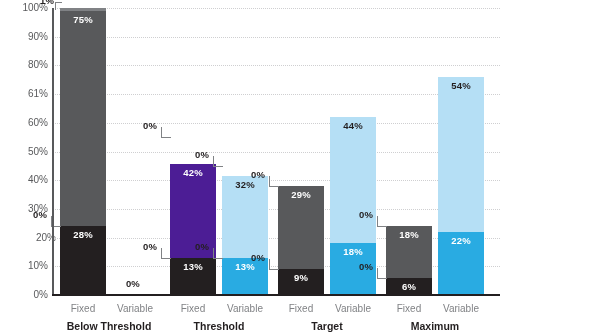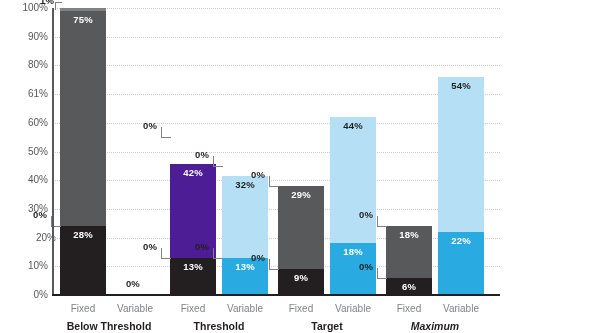--- a/index.html
+++ b/index.html
@@ -293,17 +293,17 @@
       <div class="subcat" style="left: 112px; width: 46px; top: 303px;">Variable</div>
       <div class="subcat" style="left: 170px; width: 46px; top: 303px;">Fixed</div>
       <div class="subcat" style="left: 222px; width: 46px; top: 303px;">Variable</div>
       <div class="subcat" style="left: 278px; width: 46px; top: 303px;">Fixed</div>
       <div class="subcat" style="left: 330px; width: 46px; top: 303px;">Variable</div>
       <div class="subcat" style="left: 386px; width: 46px; top: 303px;">Fixed</div>
       <div class="subcat" style="left: 438px; width: 46px; top: 303px;">Variable</div>
       <div class="groupcat" style="left: 60px; width: 98px; top: 320px;">Below Threshold</div>
       <div class="groupcat" style="left: 170px; width: 98px; top: 320px;">Threshold</div>
       <div class="groupcat" style="left: 278px; width: 98px; top: 320px;">Target</div>
-      <div class="groupcat" style="left: 386px; width: 98px; top: 320px; font-style: italic;">Maximum</div>
+      <div class="groupcat" style="left: 386px; width: 98px; top: 320px;">Maximum</div>
     </div>
 
 
 </div>
 
 </body></html>

